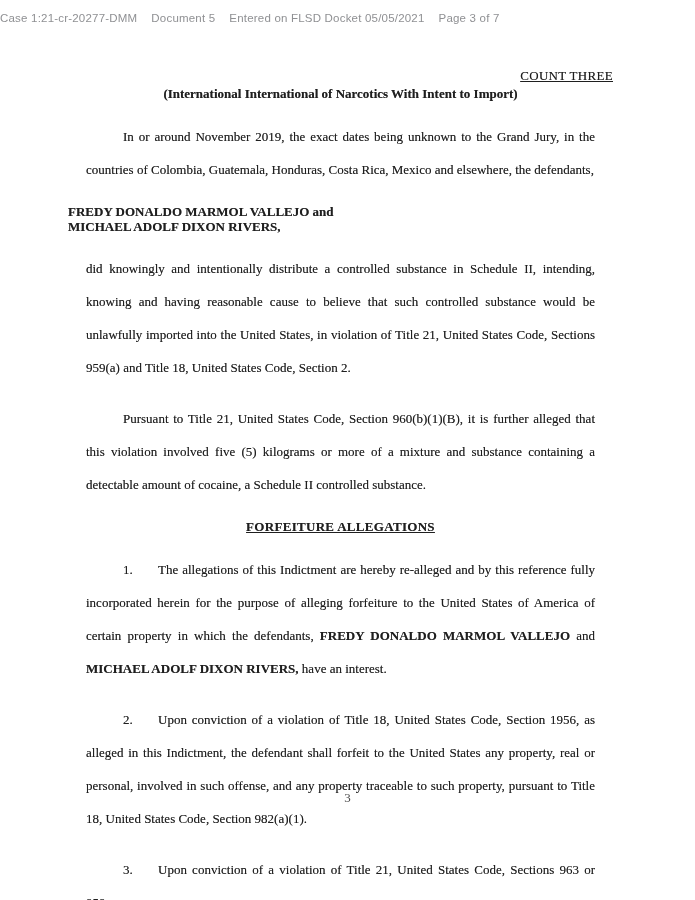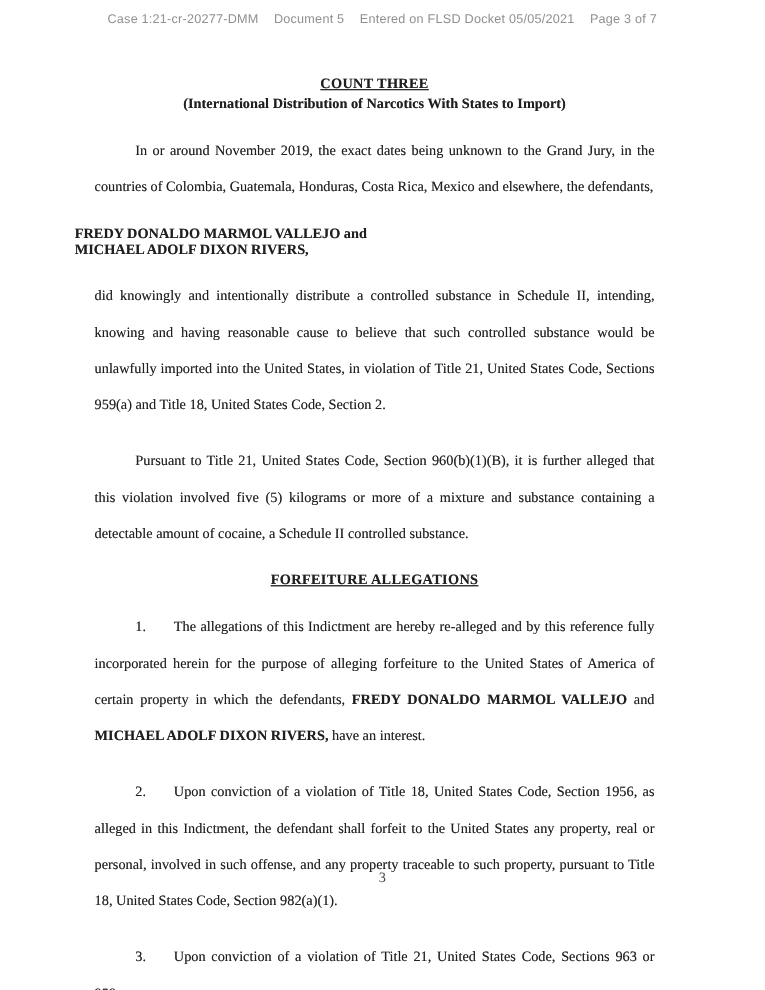--- a/index.html
+++ b/index.html
@@ -15,41 +15,41 @@
     overflow: hidden;
     font-family: "Liberation Serif", serif;
   }
   
   .docket-header {
     position: absolute;
     top: 12px;
     left: 0;
     width: 100%;
     display: flex;
-    justify-content: center;
+    justify-content: flex-start;
     gap: 14px;
     font-family: "Liberation Sans", sans-serif;
     font-size: 11.5px;
     color: #8f9093;
     letter-spacing: 0.2px;
     white-space: nowrap;
   }
   
   .doc {
     position: absolute;
     left: 68px;
     top: 66px;
     width: 545px;
     font-size: 13px;
     color: #1f1f1f;
     text-shadow: 0 0 0.6px rgba(30,30,30,0.55);
   }
   .heading {
-    text-align: center;
-    font-weight: bold;
+    text-align: right;
+    font-weight: normal;
     line-height: 16px;
     margin: 2px 0 0 0;
     letter-spacing: 0.3px;
   }
   .heading.underline { text-decoration: underline; }
   .subheading {
     text-align: center;
     font-weight: bold;
     line-height: 16px;
     margin: 2px 0 16px 0;
@@ -95,21 +95,21 @@
 
   <div class="docket-header">
     <span>Case 1:21-cr-20277-DMM</span>
     <span>Document 5</span>
     <span>Entered on FLSD Docket 05/05/2021</span>
     <span>Page 3 of 7</span>
   </div>
 
   <div class="doc">
       <div class="heading underline">COUNT THREE</div>
-      <div class="subheading">(International Distribution of Narcotics With States to Import)</div>
+      <div class="subheading">(International International of Narcotics With Intent to Import)</div>
       <p class="para indent"><span>In or around November 2019, the exact dates being unknown to the Grand Jury, in the countries of Colombia, Guatemala, Honduras, Costa Rica, Mexico and elsewhere, the defendants,</span></p>
       <div class="names">
         <div>FREDY DONALDO MARMOL VALLEJO and</div>
         <div>MICHAEL ADOLF DIXON RIVERS,</div>
       </div>
       <p class="para"><span>did knowingly and intentionally distribute a controlled substance in Schedule II, intending, knowing and having reasonable cause to believe that such controlled substance would be unlawfully imported into the United States, in violation of Title 21, United States Code, Sections 959(a) and Title 18, United States Code, Section 2.</span></p>
       <p class="para indent"><span>Pursuant to Title 21, United States Code, Section 960(b)(1)(B), it is further alleged that this violation involved five (5) kilograms or more of a mixture and substance containing a detectable amount of cocaine, a Schedule II controlled substance.</span></p>
       <div class="forf-heading">FORFEITURE ALLEGATIONS</div>
       <p class="para indent"><span class="pnum">1.</span><span>The allegations of this Indictment are hereby re-alleged and by this reference fully incorporated herein for the purpose of alleging forfeiture to the United States of America of certain property in which the defendants, </span><span class="b">FREDY DONALDO MARMOL VALLEJO</span><span> and </span><span class="b">MICHAEL ADOLF DIXON RIVERS,</span><span> have an interest.</span></p>
       <p class="para indent"><span class="pnum">2.</span><span>Upon conviction of a violation of Title 18, United States Code, Section 1956, as alleged in this Indictment, the defendant shall forfeit to the United States any property, real or personal, involved in such offense, and any property traceable to such property, pursuant to Title 18, United States Code, Section 982(a)(1).</span></p>

